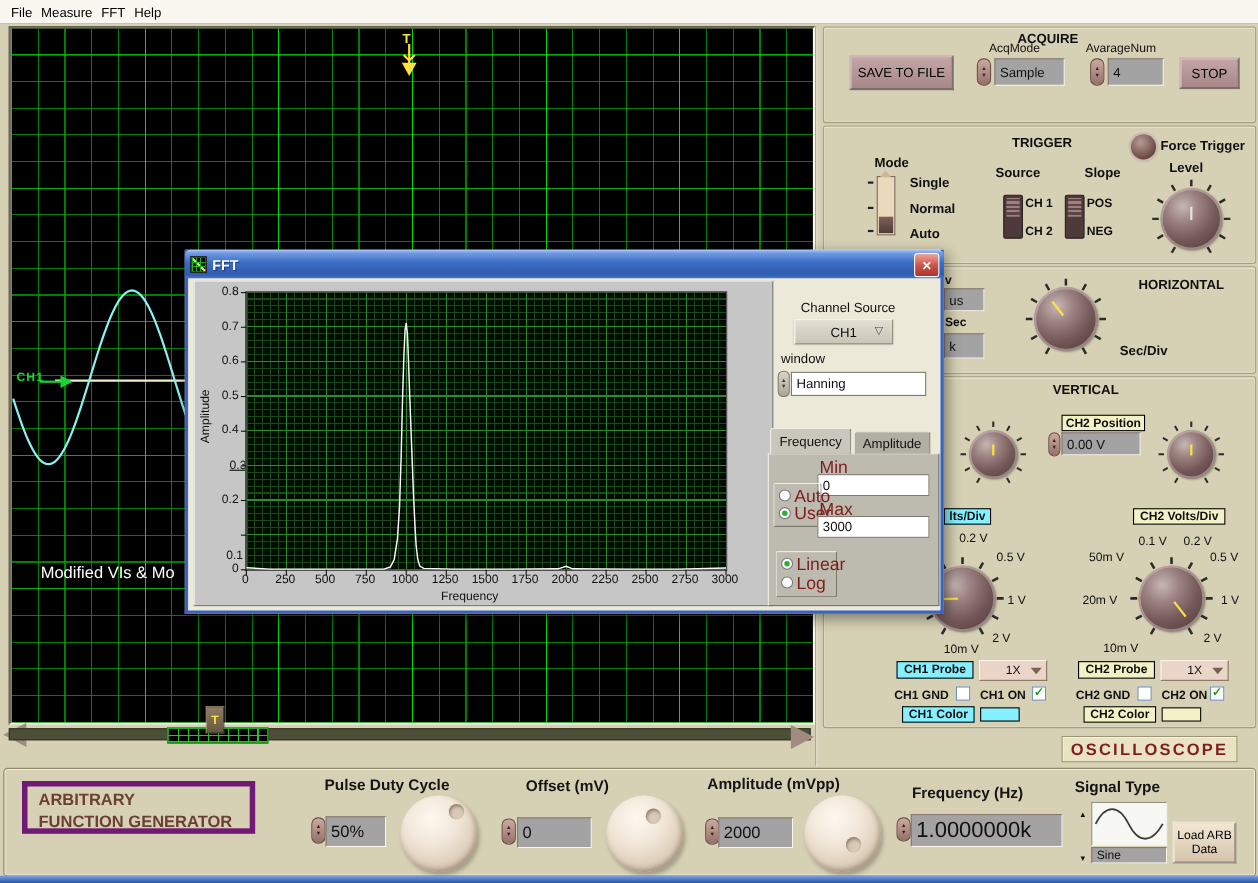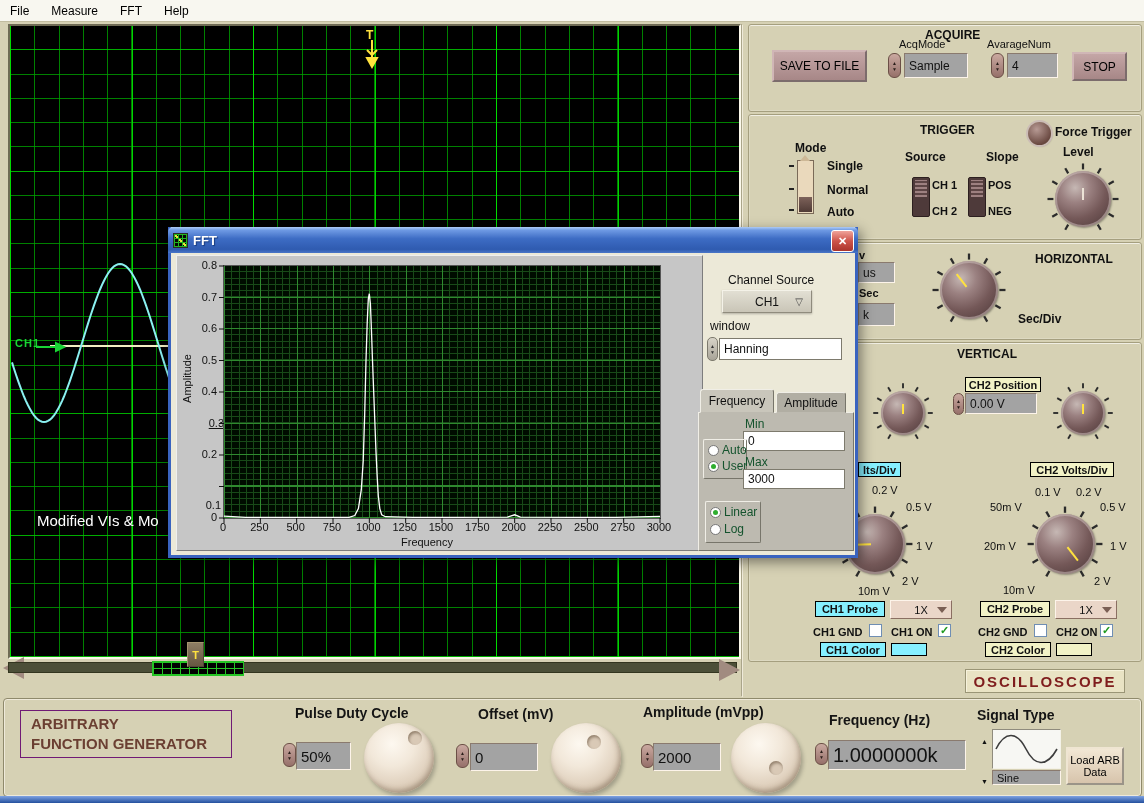--- a/index.html
+++ b/index.html
@@ -1,21 +1,21 @@
 <!DOCTYPE html>
 <html><head>
 <meta charset="utf-8">
 <style>
   html,body{margin:0;padding:0}
   body{width:1144px;height:803px;position:relative;overflow:hidden;
        background:#d6d1b4;font-family:"Liberation Sans",sans-serif;font-size:12px;color:#111}
   .abs{position:absolute}
   
   .menubar{position:absolute;left:0;top:0;width:1144px;height:22px;background:#f8f7f0;
-           border-bottom:1px solid #c2bda0;display:flex;align-items:center;padding-left:10px;gap:22px;box-sizing:border-box}
+           border-bottom:1px solid #c2bda0;display:flex;align-items:center;padding-left:10px;gap:8px;box-sizing:border-box}
   .menu-item{color:#000;cursor:default}
   
   .scope{position:absolute;left:8px;top:24px;width:729px;height:631px;background-color:#000;
      border:2px solid;border-color:#6f6b55 #fbf8ea #fbf8ea #6f6b55;box-sizing:content-box;
      background-image:
        repeating-linear-gradient(90deg,rgba(0,224,0,.95) 0 1px,transparent 1px 121.5px),
        repeating-linear-gradient(0deg,rgba(0,210,0,.55) 0 1px,transparent 1px 121.3px),
        repeating-linear-gradient(90deg,rgba(0,160,0,.8) 0 1px,transparent 1px 24.3px),
        repeating-linear-gradient(0deg,rgba(0,160,0,.8) 0 1px,transparent 1px 24.27px);}
   .scope svg{position:absolute;left:0;top:0}
@@ -119,21 +119,21 @@
   .tabctl{position:absolute;left:527px;top:136px;width:156px;height:162px}
   .tab{position:absolute;box-sizing:border-box;font-size:12px;display:flex;align-items:center;justify-content:center;
        border:1px solid;border-color:#f0eee6 #77756a #bdbab0 #f0eee6;border-radius:3px 3px 0 0}
   .tab.active{background:#c9c6bb;z-index:2}
   .tab.inactive{background:#b1aea3;z-index:1}
   .tabbody{position:absolute;left:0;top:23px;width:156px;height:139px;background:#bdbab0;
        border:1px solid;border-color:#f0eee6 #77756a #77756a #f0eee6;box-sizing:border-box}
   .rbox{position:absolute;border:1px solid;border-color:#f0eee6 #77756a #77756a #f0eee6;border-radius:2px;box-sizing:border-box}
   .radio{position:absolute;width:11px;height:11px;border-radius:50%;background:#fff;border:1px solid #777;box-sizing:border-box}
   .radio.sel::after{content:"";position:absolute;left:2px;top:2px;width:5px;height:5px;border-radius:50%;background:#2fae2f}
-  .rlbl{position:absolute;font-size:12px;color:#14532d;white-space:nowrap}
+  .rlbl{position:absolute;font-size:16px;color:#7f1d1d;white-space:nowrap}
   
   .plate{position:absolute;background:#e9e3c4;border:1px solid #9a9576;box-shadow:inset 1px 1px 0 #f6f2dc;
        color:#7f1d1d;font-weight:bold;display:flex;align-items:center;justify-content:center;box-sizing:border-box}
   .genlbl{position:absolute;font-weight:bold;font-size:14px;color:#141414;white-space:nowrap}
   .bluestrip{position:absolute;left:0;top:796px;width:1144px;height:7px;background:linear-gradient(180deg,#7fa3e2,#24509e)}
   .divline{position:absolute;background:#aaa58a;box-shadow:1px 1px 0 #efeada}
 </style>
 </head>
 <body>
 
@@ -365,21 +365,21 @@
 <div class="blbl abs" style="left:1056px;top:626px">CH2 ON</div>
 <div class="cb on" style="left:1100px;top:624px"></div>
 <div class="tag cyan" style="left:820px;top:642px;width:66px;height:15px">CH1 Color</div>
 <div class="swatch" style="left: 891px; top: 643px; width: 36px; height: 13px; background: rgb(134, 240, 255);"></div>
 <div class="tag yellow" style="left:985px;top:642px;width:66px;height:15px">CH2 Color</div>
 <div class="swatch" style="left: 1056px; top: 643px; width: 36px; height: 13px; background: rgb(242, 242, 198);"></div>
 
 <div class="plate" style="left:965px;top:669px;width:160px;height:24px;font-size:15px;letter-spacing:2px">OSCILLOSCOPE</div>
 
 <div class="abs" style="left:3px;top:698px;width:1137px;height:97px;border:1px solid #8f8a6c;border-radius:4px;box-shadow:inset 0 0 0 1px #efeada"></div>
-<div class="abs" style="left:20px;top:710px;width:212px;height:48px;border:1px solid #701a75;padding:3px 0 0 10px;box-sizing:border-box;color:#6b3f32;font-weight:bold;font-size:15px;line-height:20px">
+<div class="abs" style="left:20px;top:710px;width:212px;height:48px;border:5px solid #701a75;padding:3px 0 0 10px;box-sizing:border-box;color:#6b3f32;font-weight:bold;font-size:15px;line-height:20px">
   <div>ARBITRARY</div>
   <div>FUNCTION GENERATOR</div>
 </div>
 <div class="genlbl" style="left:295px;top:705px">Pulse Duty Cycle</div>
 <div class="spin" style="left:283px;top:743px;height:24px"></div>
 <div class="field" style="left:296px;top:742px;width:55px;height:28px;font-size:15px">50%</div>
 <div class="knob-cream" style="left:364px;top:723px;width:70px;height:70px">
     <div class="dimple" style="left:44px;top:8px;width:14px;height:14px"></div>
   </div>
 <div class="genlbl" style="left:478px;top:706px">Offset (mV)</div>

